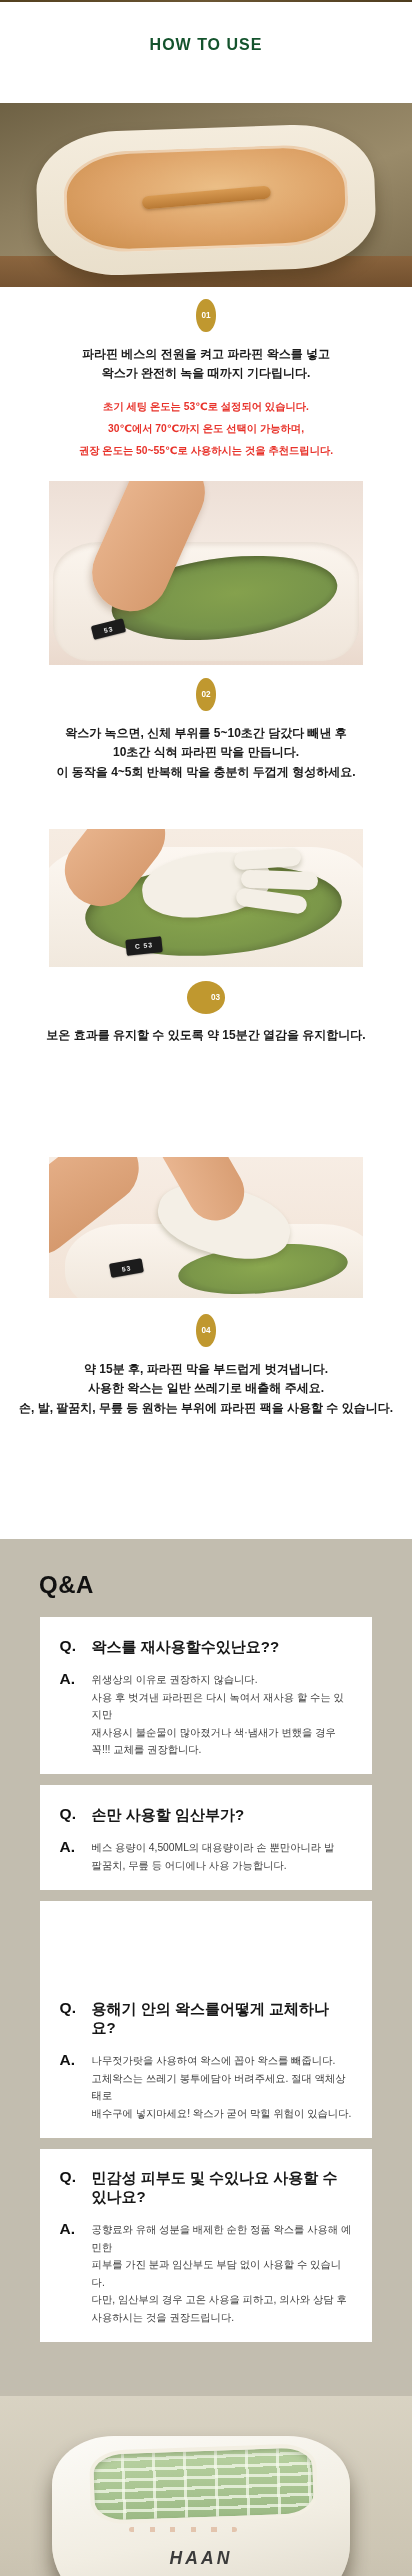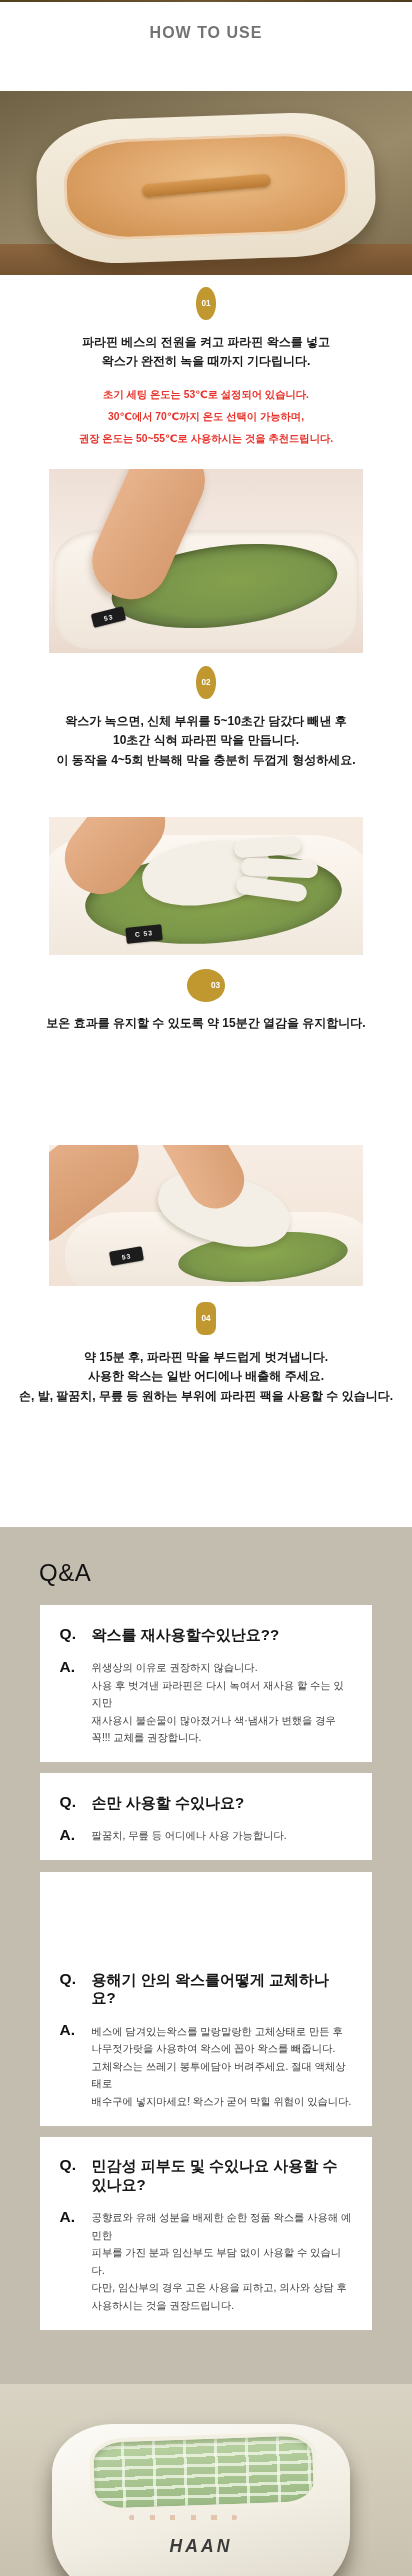--- a/index.html
+++ b/index.html
@@ -4,21 +4,21 @@
 <style>
   html,body{margin:0;padding:0;}
   body{
     width:412px;height:3962px;position:relative;background:#ffffff;
     font-family:"Liberation Sans","DejaVu Sans",sans-serif;color:#191919;
     overflow:hidden;
   }
   .center{text-align:center;}
   
   .top-strip{height:2.1px;background:linear-gradient(90deg,#53401f,#6b5633,#4e3c1e);}
-  .howto-title{margin-top:22px;font-size:16px;font-weight:800;letter-spacing:1px;color:#737373;}
+  .howto-title{margin-top:34px;font-size:16px;font-weight:800;letter-spacing:1px;color:#14532d;}
   
   .photo{position:relative;overflow:hidden;}
   .photo1{margin-top:49px;width:412px;height:184px;
     background:linear-gradient(160deg,#6e6144 0%,#8a7c5d 34%,#9a8b6a 58%,#7a6b4d 100%);}
   .photo1 .floor{position:absolute;left:0;right:0;bottom:0;height:31px;
     background:linear-gradient(180deg,#8a6038,#6f4a28);opacity:.85;}
   .tub1{position:absolute;left:37px;top:25px;width:338px;height:144px;background:linear-gradient(180deg,#f4ecdd,#e9dfcb);
     border-radius:82px/57px;transform:rotate(-2deg);box-shadow:0 9.3px 15.5px rgba(40,30,10,.35);}
   .wax1{position:absolute;left:27px;right:27px;top:19.6px;bottom:23px;
     background:radial-gradient(ellipse at 55% 40%,#ecbf87 0%,#dda267 55%,#c98b49 100%);
@@ -60,28 +60,28 @@
     background:radial-gradient(ellipse at 50% 45%,#8aa74f 0%,#7b9749 60%,#5a6b3b 90%);border-radius:50%;}
   .arm4a{position:absolute;left:-15.5px;top:-41px;width:72px;height:155px;transform:rotate(52deg);
     background:linear-gradient(100deg,#e6b089,#d4986c);border-radius:36px;}
   .arm4b{position:absolute;left:124px;top:-46px;width:57px;height:113px;transform:rotate(-30deg);
     background:linear-gradient(100deg,#eab792,#d89d72);border-radius:28px;}
   .glove4{left:108px;top:31px;width:134px;height:67px;transform:rotate(14deg);}
   .disp4{left:61px;bottom:23px;width:33px;height:14.4px;transform:rotate(-10deg);}
   
   .badge{width:19.6px;height:33px;border-radius:50%;background:#c0982f;color:#fff;
     font-size:8.2px;font-weight:800;display:flex;align-items:center;justify-content:center;margin:0 auto;}
-  .badge1{margin-top:12.4px;} .badge2{margin-top:13.4px;} .badge3{margin-top:14.4px;padding-left:19px;} .badge4{margin-top:16.5px;border-radius:8px;}
+  .badge1{margin-top:12.4px;} .badge2{margin-top:13.4px;} .badge3{margin-top:14.4px;padding-left:19px;} .badge4{margin-top:16.5px;}
   .step-text{margin-top:12.4px;font-size:12px;font-weight:700;color:#1a1a1a;}
   .step-text div{line-height:19.6px;}
   .note-red{margin-top:12.4px;font-size:10.3px;font-weight:700;color:#e8322a;}
   .note-red div{line-height:22px;}
   
   .qna{margin-top:120px;background:#c2bdaf;padding:32px 0 54px 0;}
-  .qna-title{margin-left:39px;font-size:24px;font-weight:400;color:#111;letter-spacing:0.5px;}
+  .qna-title{margin-left:39px;font-size:24px;font-weight:700;color:#111;letter-spacing:0.5px;}
   .qcard{background:#ffffff;margin:0 40px;margin-top:11.3px;padding:19.6px 20.6px 15.5px 19.6px;}
   .qcard.first{margin-top:18.5px;}
   .qcard.tall{padding-top:98px;}
   .qrow,.arow{display:flex;align-items:flex-start;}
   .qlabel,.alabel{width:32px;flex:0 0 32px;font-size:15.5px;font-weight:800;color:#111;line-height:17.5px;}
   .qtext{font-size:15px;font-weight:700;color:#161616;line-height:18.5px;padding-top:1px;}
   .arow{margin-top:13.4px;}
   .atext{font-size:10.3px;color:#3c3c3c;line-height:17.5px;padding-top:1.5px;}
   
   .photo5{width:412px;height:291px;background:linear-gradient(180deg,#d9d3c3,#cdc6b4 52%,#bdb5a4);}
@@ -166,21 +166,21 @@
   <div class="pool4"></div>
   <div class="arm4a"></div>
   <div class="glove glove4"></div>
   <div class="arm4b"></div>
   <div class="disp disp4">53</div>
 </div>
 
 <div class="badge badge4">04</div>
 <div class="step-text center">
   <div>약 15분 후, 파라핀 막을 부드럽게 벗겨냅니다.</div>
-  <div>사용한 왁스는 일반 어디에나 배출해 주세요.</div>
+  <div>사용한 왁스는 일반 쓰레기로 배출해 주세요.</div>
   <div>손, 발, 팔꿈치, 무릎 등 원하는 부위에 파라핀 팩을 사용할 수 있습니다.</div>
 </div>
 
 <div class="qna">
   <div class="qna-title">Q&amp;A</div>
 
   <div class="qcard first">
     <div class="qrow">
       <div class="qlabel">Q.</div>
       <div class="qtext">왁스를 재사용할수있난요??</div>
@@ -192,39 +192,39 @@
         <div>사용 후 벗겨낸 파라핀은 다시 녹여서 재사용 할 수는 있지만</div>
         <div>재사용시 불순물이 많아졌거나 색·냄새가 변했을 경우</div>
         <div>꼭!!! 교체를 권장합니다.</div>
       </div>
     </div>
   </div>
 
   <div class="qcard">
     <div class="qrow">
       <div class="qlabel">Q.</div>
-      <div class="qtext">손만 사용할 수있나요?</div>
-    </div>
-    <div class="arow">
-      <div class="alabel">A.</div>
-      <div class="atext">
+      <div class="qtext">손만 사용할 임산부가?</div>
+    </div>
+    <div class="arow">
+      <div class="alabel">A.</div>
+      <div class="atext">
+        <div>베스 용량이 4,500ML의 대용량이라 손 뿐만아니라 발</div>
         <div>팔꿈치, 무릎 등 어디에나 사용 가능합니다.</div>
       </div>
     </div>
   </div>
 
   <div class="qcard tall">
     <div class="qrow">
       <div class="qlabel">Q.</div>
       <div class="qtext">용해기 안의 왁스를어떻게 교체하나요?</div>
     </div>
     <div class="arow">
       <div class="alabel">A.</div>
       <div class="atext">
-        <div>베스에 담겨있는왁스를 말랑말랑한 고체상태로 만든 후</div>
         <div>나무젓가랏을 사용하여 왁스에 꼽아 왁스를 빼줍니다.</div>
         <div>고체왁스는 쓰레기 봉투에담아 버려주세요. 절대 액체상태로</div>
         <div>배수구에 넣지마세요! 왁스가 굳어 막힐 위험이 있습니다.</div>
       </div>
     </div>
   </div>
 
   <div class="qcard">
     <div class="qrow">
       <div class="qlabel">Q.</div>

